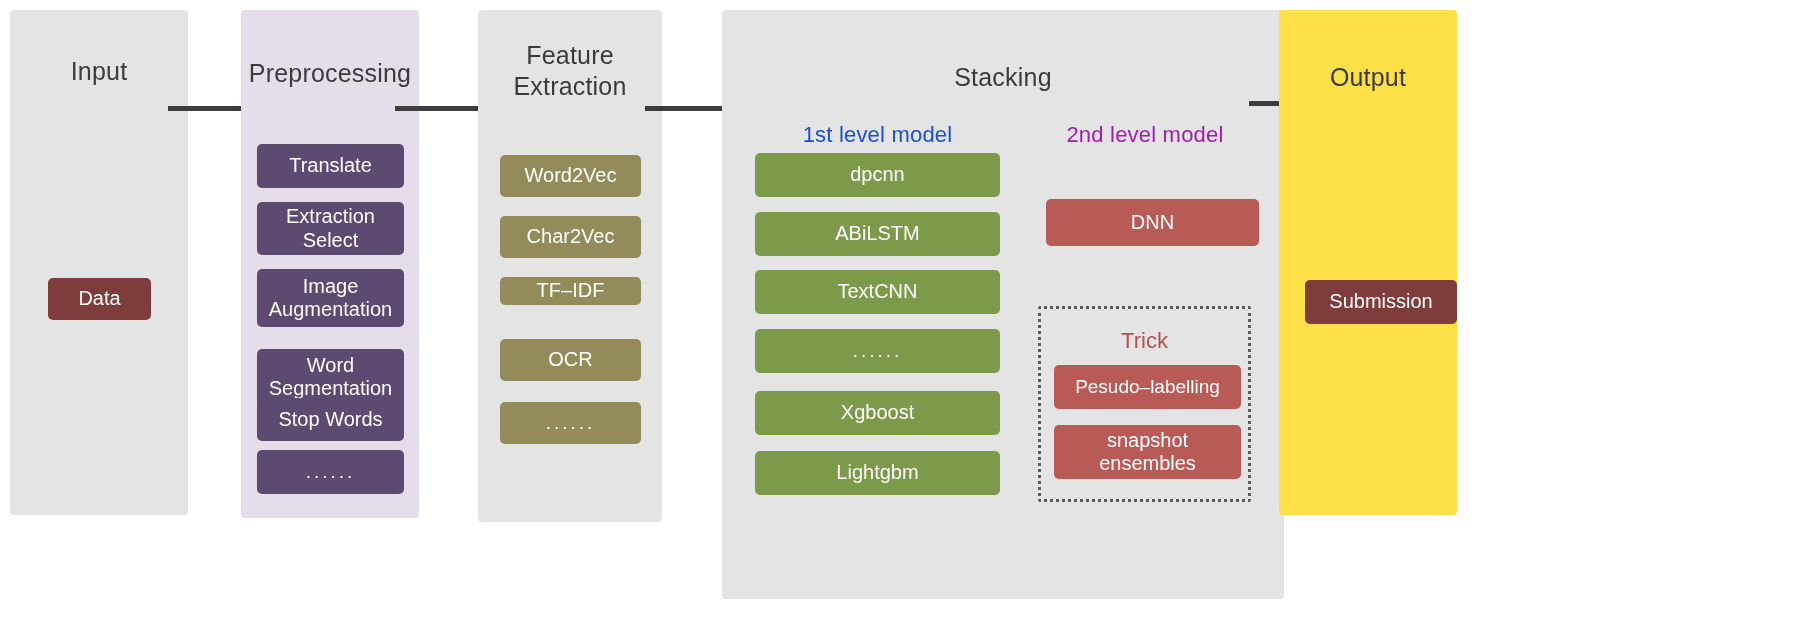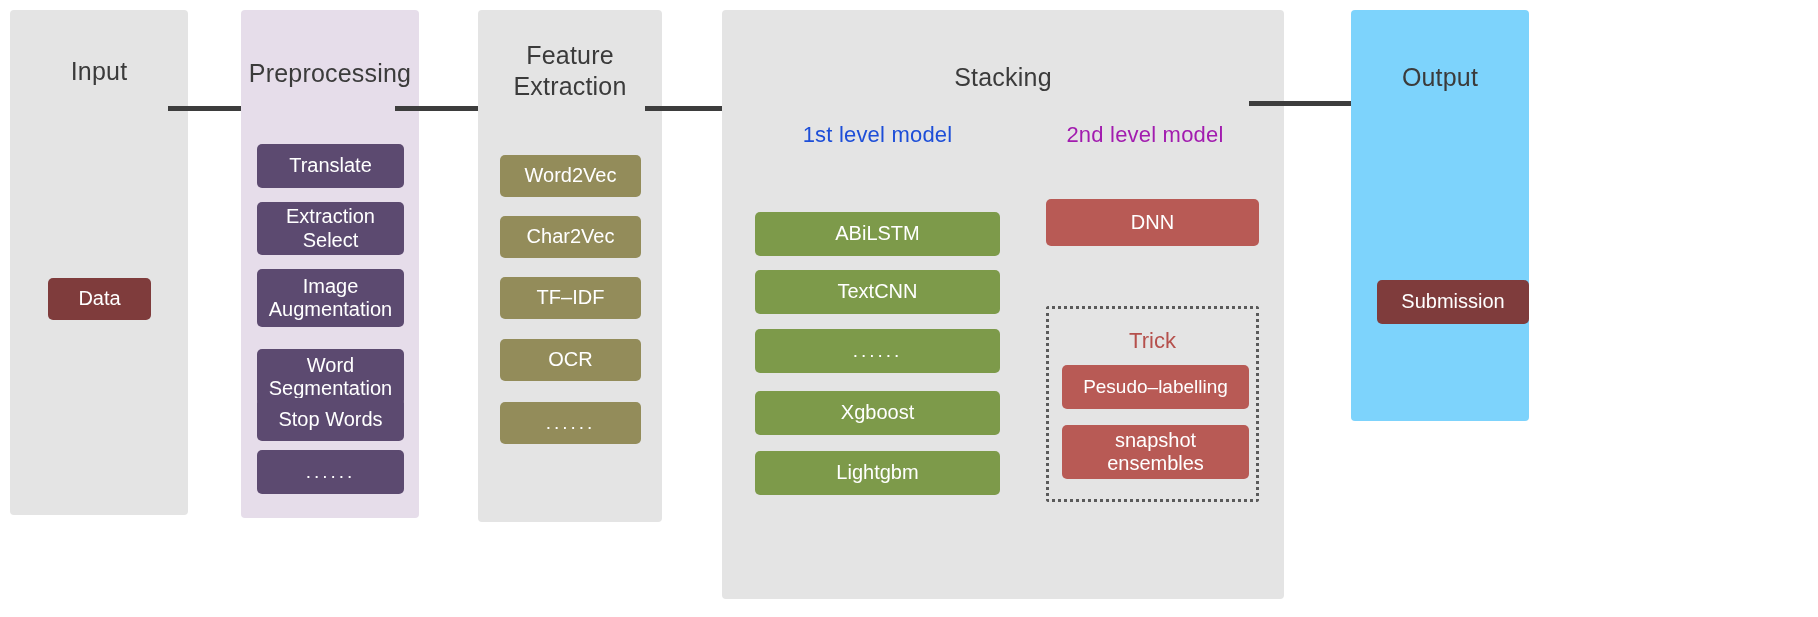--- a/index.html
+++ b/index.html
@@ -121,53 +121,54 @@
     <div class="shaft" style="width:98px;"></div>
     <div class="head" style="left:98px;"></div>
   </div>
 
   <div class="stage" style="left:478px; top:10px; width:184px; height:512px; background:#e4e4e4;padding-left:8px;">
     <div class="stage-title" style="top:30px;">
       <span style="display:inline-block; max-width:130px;">Feature Extraction</span>
     </div>
     <div class="chip" style="left:22px; top:145px; width:141px; height:42px; background:#938c5a;">Word2Vec</div>
     <div class="chip" style="left:22px; top:206px; width:141px; height:42px; background:#938c5a;">Char2Vec</div>
-    <div class="chip" style="left:22px; top:267px; width:141px; height:42px; background:#938c5a;">TF–IDF</div>
+    <div class="chip" style="left:22px; top:267px; width:141px; height:28px; background:#938c5a;">TF–IDF</div>
     <div class="chip" style="left:22px; top:329px; width:141px; height:42px; background:#938c5a;">OCR</div>
     <div class="chip dots" style="left:22px; top:392px; width:141px; height:42px; background:#938c5a;">......</div>
   </div>
 
   <div class="arrow" style="left:645px; top:98px; width:120px;">
     <div class="shaft" style="width:98px;"></div>
     <div class="head" style="left:98px;"></div>
   </div>
 
   <div class="stage" style="left:722px; top:10px; width:562px; height:589px; background:#e4e4e4;">
     <div class="stage-title" style="top:52px;">Stacking</div>
 
     <div class="sub-title" style="left:33px; top:112px; width:245px; color:#1d4ed8;">1st level model</div>
+    <div class="chip" style="left:33px; top:143px; width:245px; height:44px; background:#7d9a4a;">dpcnn</div>
     <div class="chip" style="left:33px; top:202px; width:245px; height:44px; background:#7d9a4a;">ABiLSTM</div>
     <div class="chip" style="left:33px; top:260px; width:245px; height:44px; background:#7d9a4a;">TextCNN</div>
     <div class="chip dots" style="left:33px; top:319px; width:245px; height:44px; background:#7d9a4a;">......</div>
     <div class="chip" style="left:33px; top:381px; width:245px; height:44px; background:#7d9a4a;">Xgboost</div>
     <div class="chip" style="left:33px; top:441px; width:245px; height:44px; background:#7d9a4a;">Lightgbm</div>
 
     <div class="sub-title" style="left:308px; top:112px; width:230px; color:#a21caf;">2nd level model</div>
     <div class="chip" style="left:324px; top:189px; width:213px; height:47px; background:#b85a55;">DNN</div>
 
-    <div class="trick-box" style="left:324px; top:296px; width:213px; height:196px;">
+    <div class="trick-box" style="left:316px; top:296px; width:213px; height:196px;">
       <div class="trick-title" style="top:19px; color:#b5504c;">Trick</div>
       <div class="chip" style="left:13px; top:56px; width:187px; height:44px; background:#b85a55; font-size:19px;">Pesudo–labelling</div>
       <div class="chip two-line" style="left:13px; top:116px; width:187px; height:54px; background:#b85a55;">snapshot ensembles</div>
     </div>
   </div>
 
   <div class="arrow" style="left:1249px; top:93px; width:127px;">
     <div class="shaft" style="width:105px;"></div>
     <div class="head" style="left:105px;"></div>
   </div>
 
-  <div class="stage" style="left:1351px; top:10px; width:178px; height:411px; background:#7dd3fc;">
+  <div class="stage" style="left:1279px; top:10px; width:178px; height:505px; background:#fde047;">
     <div class="stage-title" style="top:52px;">Output</div>
     <div class="chip" style="left:26px; top:270px; width:152px; height:44px; background:#7f3c3c;">Submission</div>
   </div>
 
 </div>
 
 </body></html>

